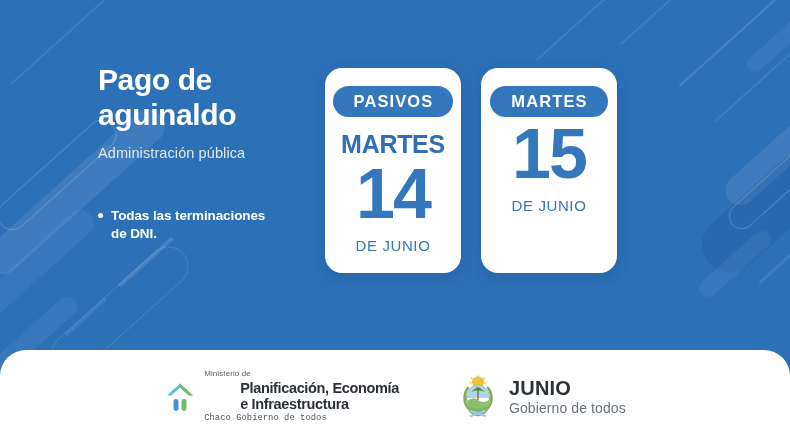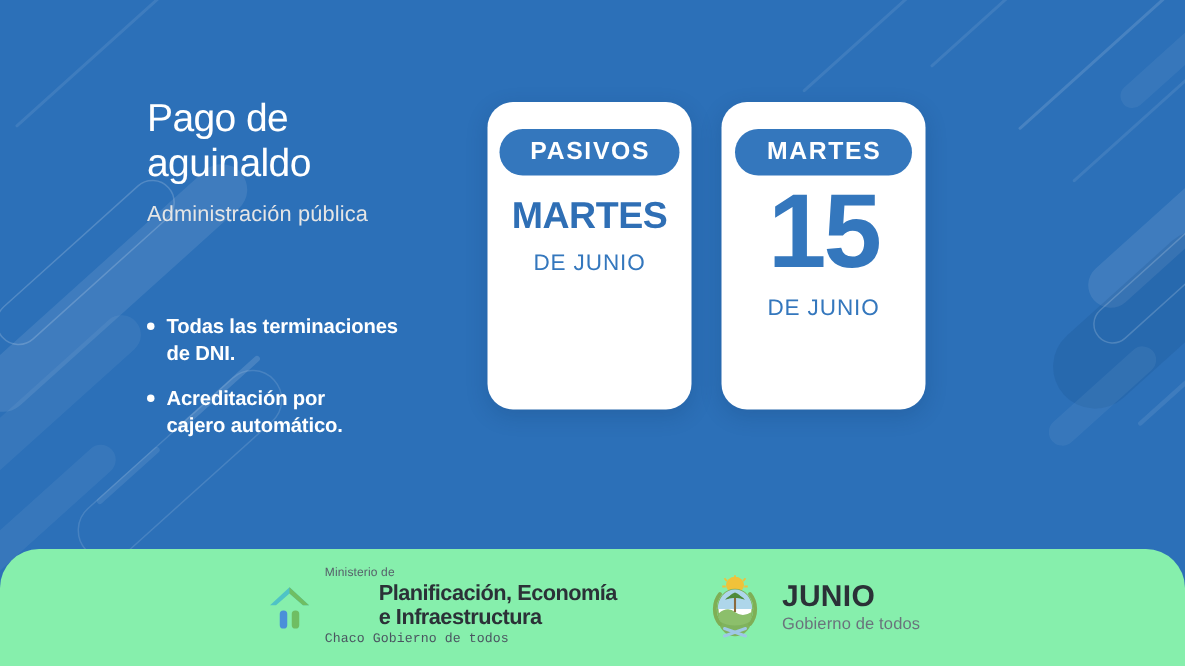--- a/index.html
+++ b/index.html
@@ -54,36 +54,36 @@
 
   
   .left-col {
     position: absolute;
     left: 98px;
     top: 63px;
     width: 226px;
   }
   .headline {
     color: #ffffff;
-    font-size: 26px;
+    font-size: 30px;
     line-height: 1.16;
-    font-weight: 400;
+    font-weight: 700;
     letter-spacing: -0.4px;
     margin: 0;
     white-space: pre-line;
   }
   .subhead {
     color: #e5e5e5;
     font-size: 14.5px;
     font-weight: 400;
     margin: 12px 0 0 0;
     letter-spacing: 0.1px;
   }
   .bullets {
-    margin: 58px 0 0 0;
+    margin: 46px 0 0 0;
     padding: 0;
     list-style: none;
   }
   .bullets li {
     position: relative;
     color: #ffffff;
     font-size: 13.5px;
     font-weight: 700;
     line-height: 1.33;
     padding-left: 13px;
@@ -157,22 +157,22 @@
     letter-spacing: 0.6px;
     margin-top: 10px;
   }
 
   
   .footer {
     position: absolute;
     left: 0;
     right: 0;
     bottom: 0;
-    height: 78px;
-    background: #86efac;
+    height: 94px;
+    background: #ffffff;
     border-top-left-radius: 26px;
     border-top-right-radius: 26px;
     display: flex;
     align-items: center;
     justify-content: center;
     gap: 60px;
   }
   .logo-group {
     display: flex;
     align-items: center;
@@ -207,21 +207,21 @@
   .crest { width: 38px; height: 44px; flex: none; }
   .chaco-text { line-height: 1.05; margin-left: 4px; }
   .chaco-main {
     font-size: 20px;
     font-weight: 700;
     color: #2B3137;
     letter-spacing: 0.2px;
     line-height: 1;
   }
   .chaco-sub {
-    font-size: 11px;
+    font-size: 14px;
     color: #6A737C;
     font-weight: 400;
     letter-spacing: 0.1px;
     margin-top: 3px;
   }
 </style>
 </head>
 <body>
 
 <div id="poster">
@@ -250,30 +250,29 @@
     <div class="bar solid-light2" style="left:690px; top:255px; width:90px; height:18px;"></div>
   </div>
 
   <div class="left-col">
     <h1 class="headline">Pago de
 aguinaldo</h1>
     <p class="subhead">Administración pública</p>
     <ul class="bullets">
       <li>Todas las terminaciones
 de DNI.</li>
-      <li>Acreditación por
-cajero automático.</li>
     </ul>
   </div>
 
   <div class="cards">
 
     <div class="card">
       <div class="badge">PASIVOS</div>
       <div class="weekday">MARTES</div>
+      <div class="daynum">14</div>
       <div class="monthline">DE JUNIO</div>
     </div>
 
     <div class="card">
       <div class="badge">MARTES</div>
       <div class="daynum">15</div>
       <div class="monthline">DE JUNIO</div>
     </div>
 
   </div>

